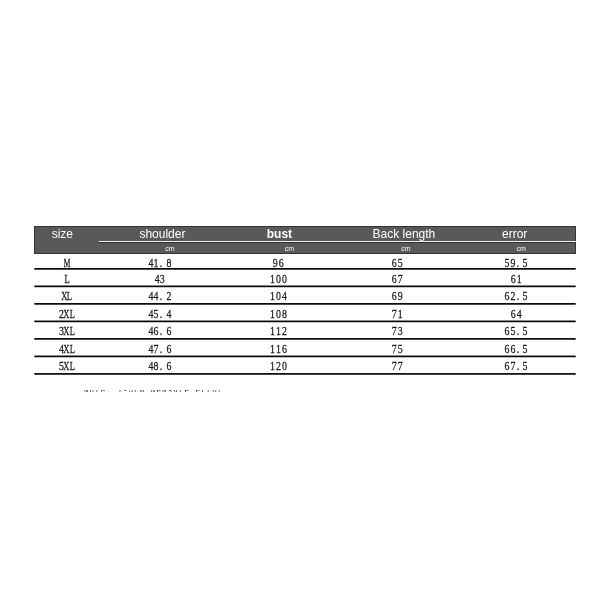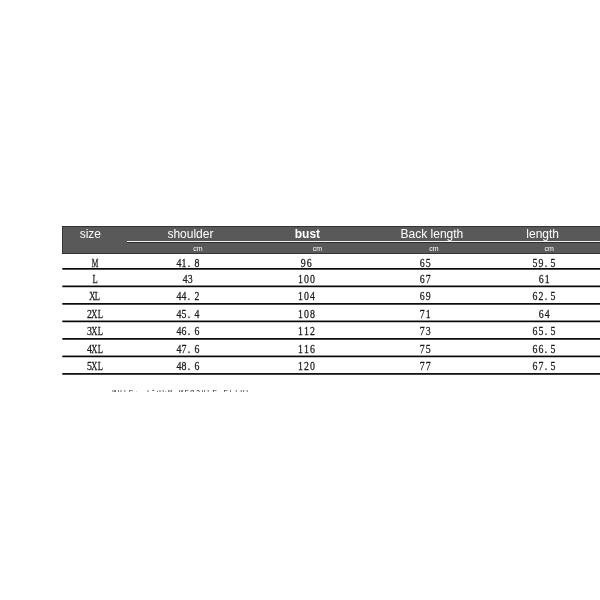--- a/index.html
+++ b/index.html
@@ -1,20 +1,20 @@
 <!DOCTYPE html>
 <html><head>
 <meta charset="utf-8">
 <style>
   html,body{margin:0;padding:0;}
   body{width:600px;height:600px;background:#ffffff;overflow:hidden;
        font-family:"Liberation Sans",sans-serif;
        
        filter:grayscale(0);}
-  #chart{position:absolute;left:0;top:0;width:560px;height:600px;margin-left:28px;}
+  #chart{position:absolute;left:0;top:0;width:560px;height:600px;}
 
   .thead{position:absolute;background:#595959;box-sizing:border-box;
          border:1.1px solid #343434;}
   .hline{position:absolute;background:#f2f2f2;}
   .hline2{position:absolute;background:#2e2e2e;}
 
   .hcell{position:absolute;color:#ffffff;font-size:12px;line-height:12px;
          white-space:nowrap;transform:translateX(-50%);filter:grayscale(0);}
   .ucell{position:absolute;color:#ffffff;font-size:7px;line-height:7px;
          white-space:nowrap;transform:translateX(-50%);filter:grayscale(0);}
@@ -44,21 +44,21 @@
 
 <div id="chart">
   <div class="thead" style="left:34.3px;top:225.7px;width:541.4000000000001px;height:28.100000000000023px;"></div>
   <div class="hline" style="left:98.7px;top:240.7px;width:477.0px;height:1.35px;"></div>
   <div class="hline2" style="left:98.7px;top:242.15px;width:475.9px;height:1.05px;"></div>
 
   <div class="hcell" style="left:62.3px;top:228.1px;">size</div>
   <div class="hcell" style="left:162.4px;top:228.1px;">shoulder</div>
   <div class="hcell" style="left:279.4px;top:228.1px;font-weight:bold;">bust</div>
   <div class="hcell" style="left:403.9px;top:228.1px;">Back length</div>
-  <div class="hcell" style="left:514.7px;top:228.1px;">length</div>
+  <div class="hcell" style="left:514.7px;top:228.1px;">error</div>
 
   <div class="ucell" style="left:170.0px;top:244.6px;">cm</div>
   <div class="ucell" style="left:289.3px;top:244.6px;">cm</div>
   <div class="ucell" style="left:405.8px;top:244.6px;">cm</div>
   <div class="ucell" style="left:521.2px;top:244.6px;">cm</div>
 
   <svg class="rules" width="600" height="600" viewBox="0 0 600 600">
     <rect x="34.3" y="268.0" width="541.4000000000001" height="1.7" fill="#080808"></rect>
     <rect x="34.3" y="285.51" width="541.4000000000001" height="1.7" fill="#080808"></rect>
     <rect x="34.3" y="303.02" width="541.4000000000001" height="1.7" fill="#080808"></rect>

